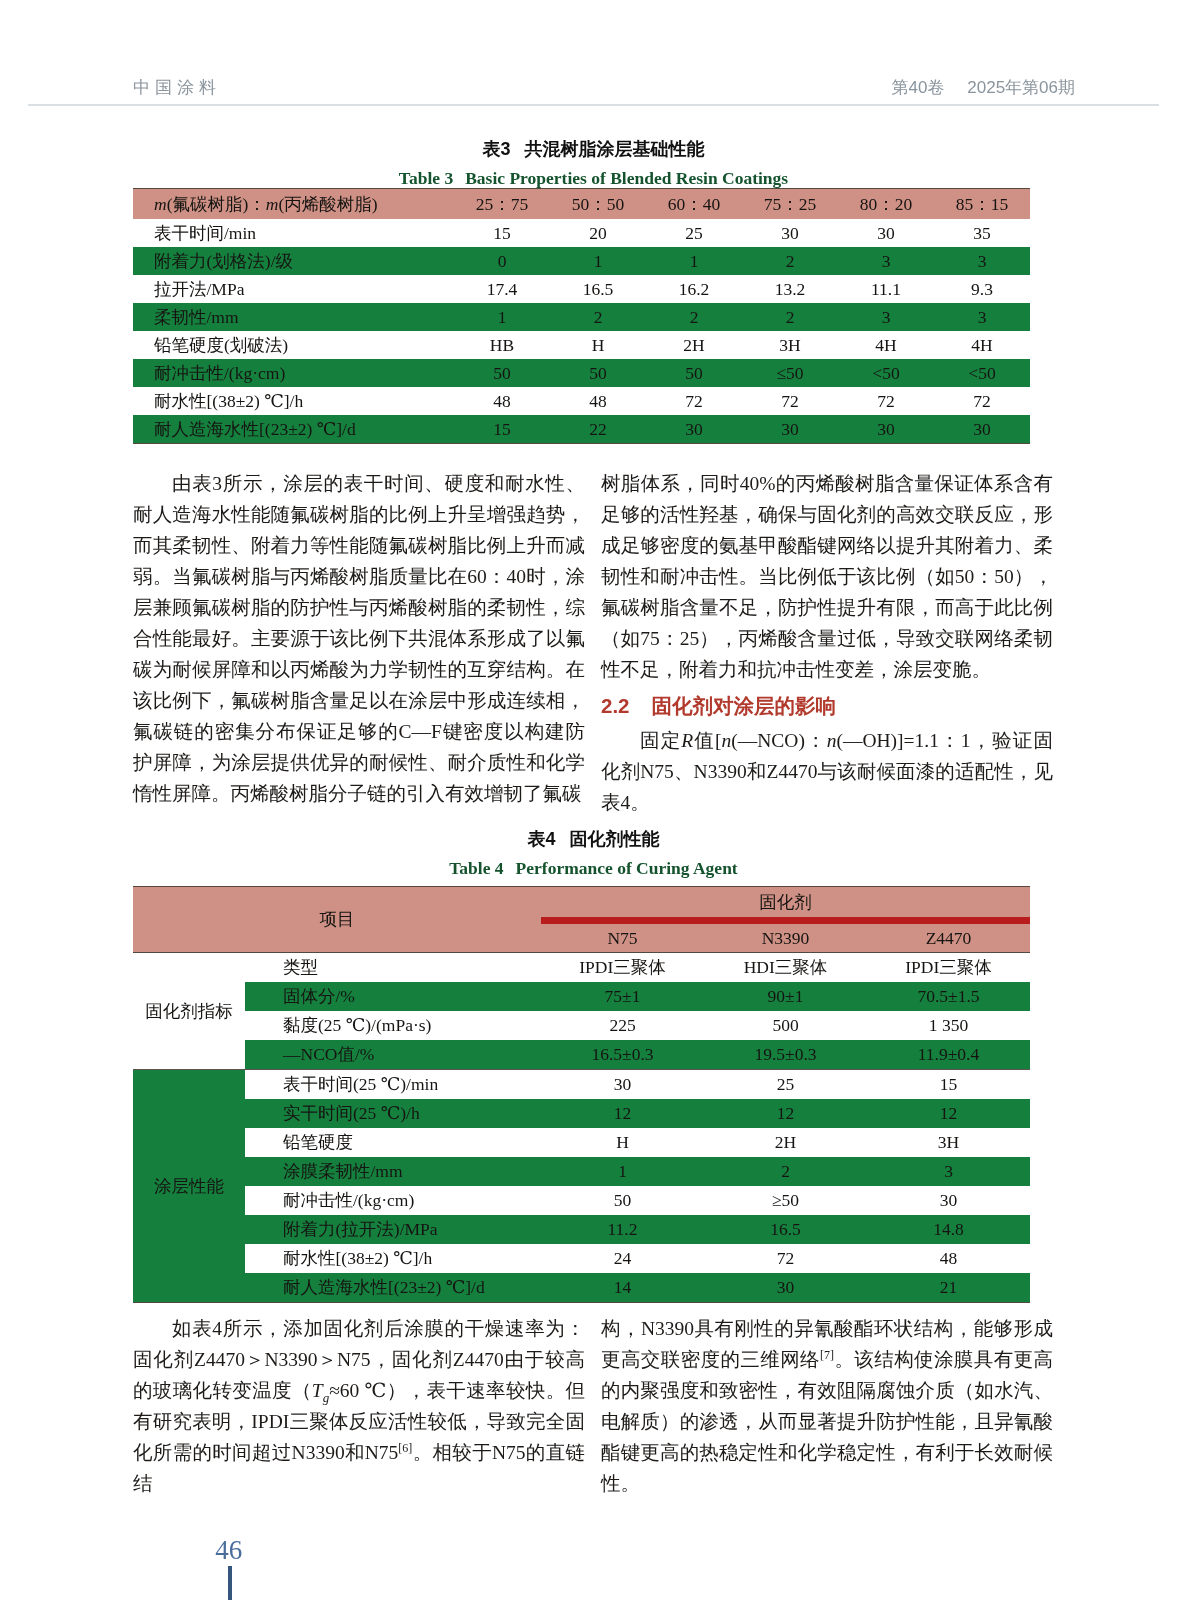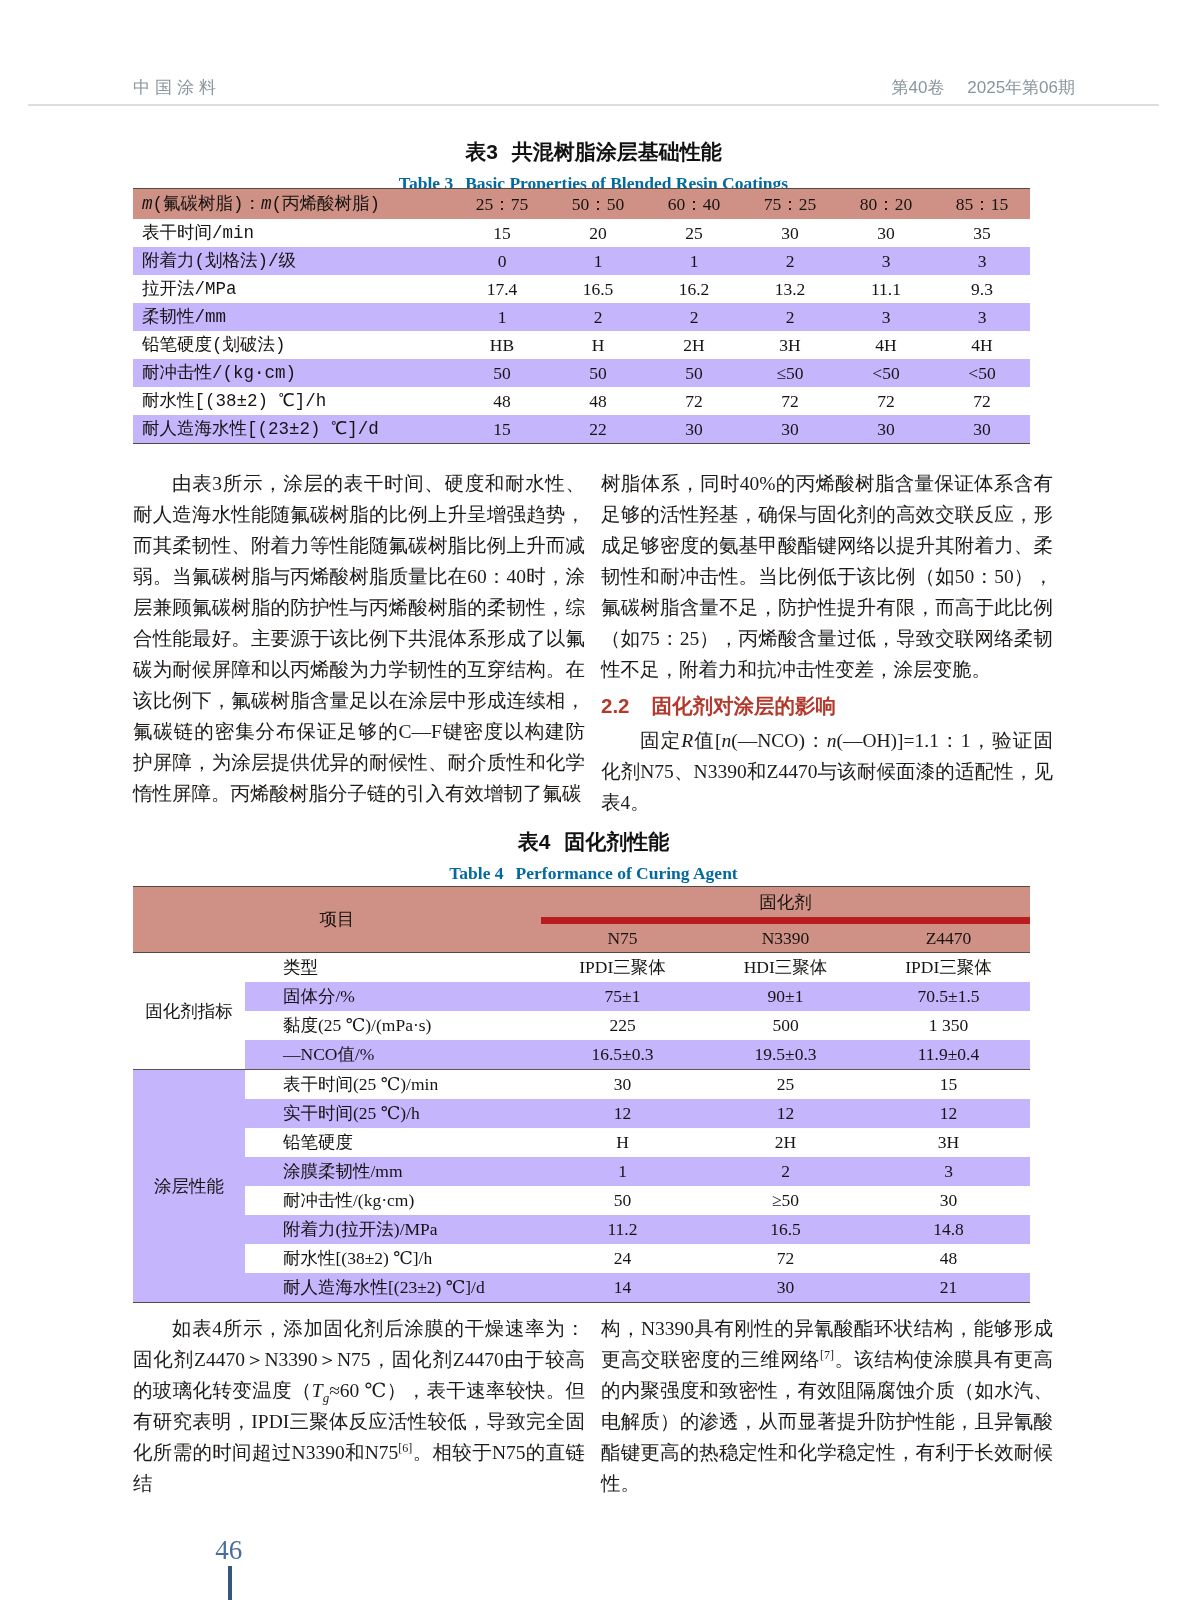--- a/index.html
+++ b/index.html
@@ -12,40 +12,40 @@
                font-family:"Liberation Sans","DejaVu Sans",sans-serif;
                color:#8a949d;font-size:17px;}
   .journal-name{letter-spacing:5px;}
   .issue-info span{margin-left:18px;}
   .header-rule{position:absolute;top:104px;left:28px;right:28px;height:0;
                border-top:2px solid #d9dfe3;}
 
   
   .caption{position:absolute;left:0;width:100%;text-align:center;line-height:1.5;}
   .cap-zh{font-family:"Liberation Sans","DejaVu Sans",sans-serif;font-weight:bold;
-          font-size:21px;color:#111;}
+          font-size:18px;color:#111;}
   .cap-zh .cap-label{margin-right:14px;}
   .cap-en{font-family:"Liberation Serif","DejaVu Serif",serif;font-weight:bold;
-          font-size:17.5px;color:#0369a1;margin-top:2px;}
+          font-size:17.5px;color:#14532d;margin-top:2px;}
   .cap-en .cap-label{margin-right:12px;}
 
   
   table.t{border-collapse:collapse;table-layout:fixed;position:absolute;left:133px;
           width:897px;font-size:17.5px;color:#161412;}
   table.t th,table.t td{font-weight:normal;text-align:center;padding:0;line-height:1.15;
                         vertical-align:middle;}
   table.t{border-top:1.5px solid #55493f;border-bottom:1.5px solid #55493f;}
-  .pink{background:#c4b5fd;}
+  .pink{background:#15803d;}
   .white{background:#ffffff;}
 
   
   .t3{top:188px;}
   .t3 thead th{background:#cf9185;height:30px;}
   .t3 tbody td{height:28px;}
-  .t3 .lbl{text-align:left;padding-left:9px;font-family:Liberation Mono, monospace;}
+  .t3 .lbl{text-align:left;padding-left:21px;}
   .it{font-style:italic;}
 
   
   .t4{top:886px;}
   .t4 thead th{background:#cf9185;}
   .t4 thead{border-bottom:1.5px solid #55493f;}
   .t4 .th-agentgroup{height:30px;border-bottom:7px solid #b91c1c;}
   .t4 .th-agent{height:28px;}
   .t4 tbody td{height:29px;}
   .t4 .ilbl{text-align:left;padding-left:38px;}

